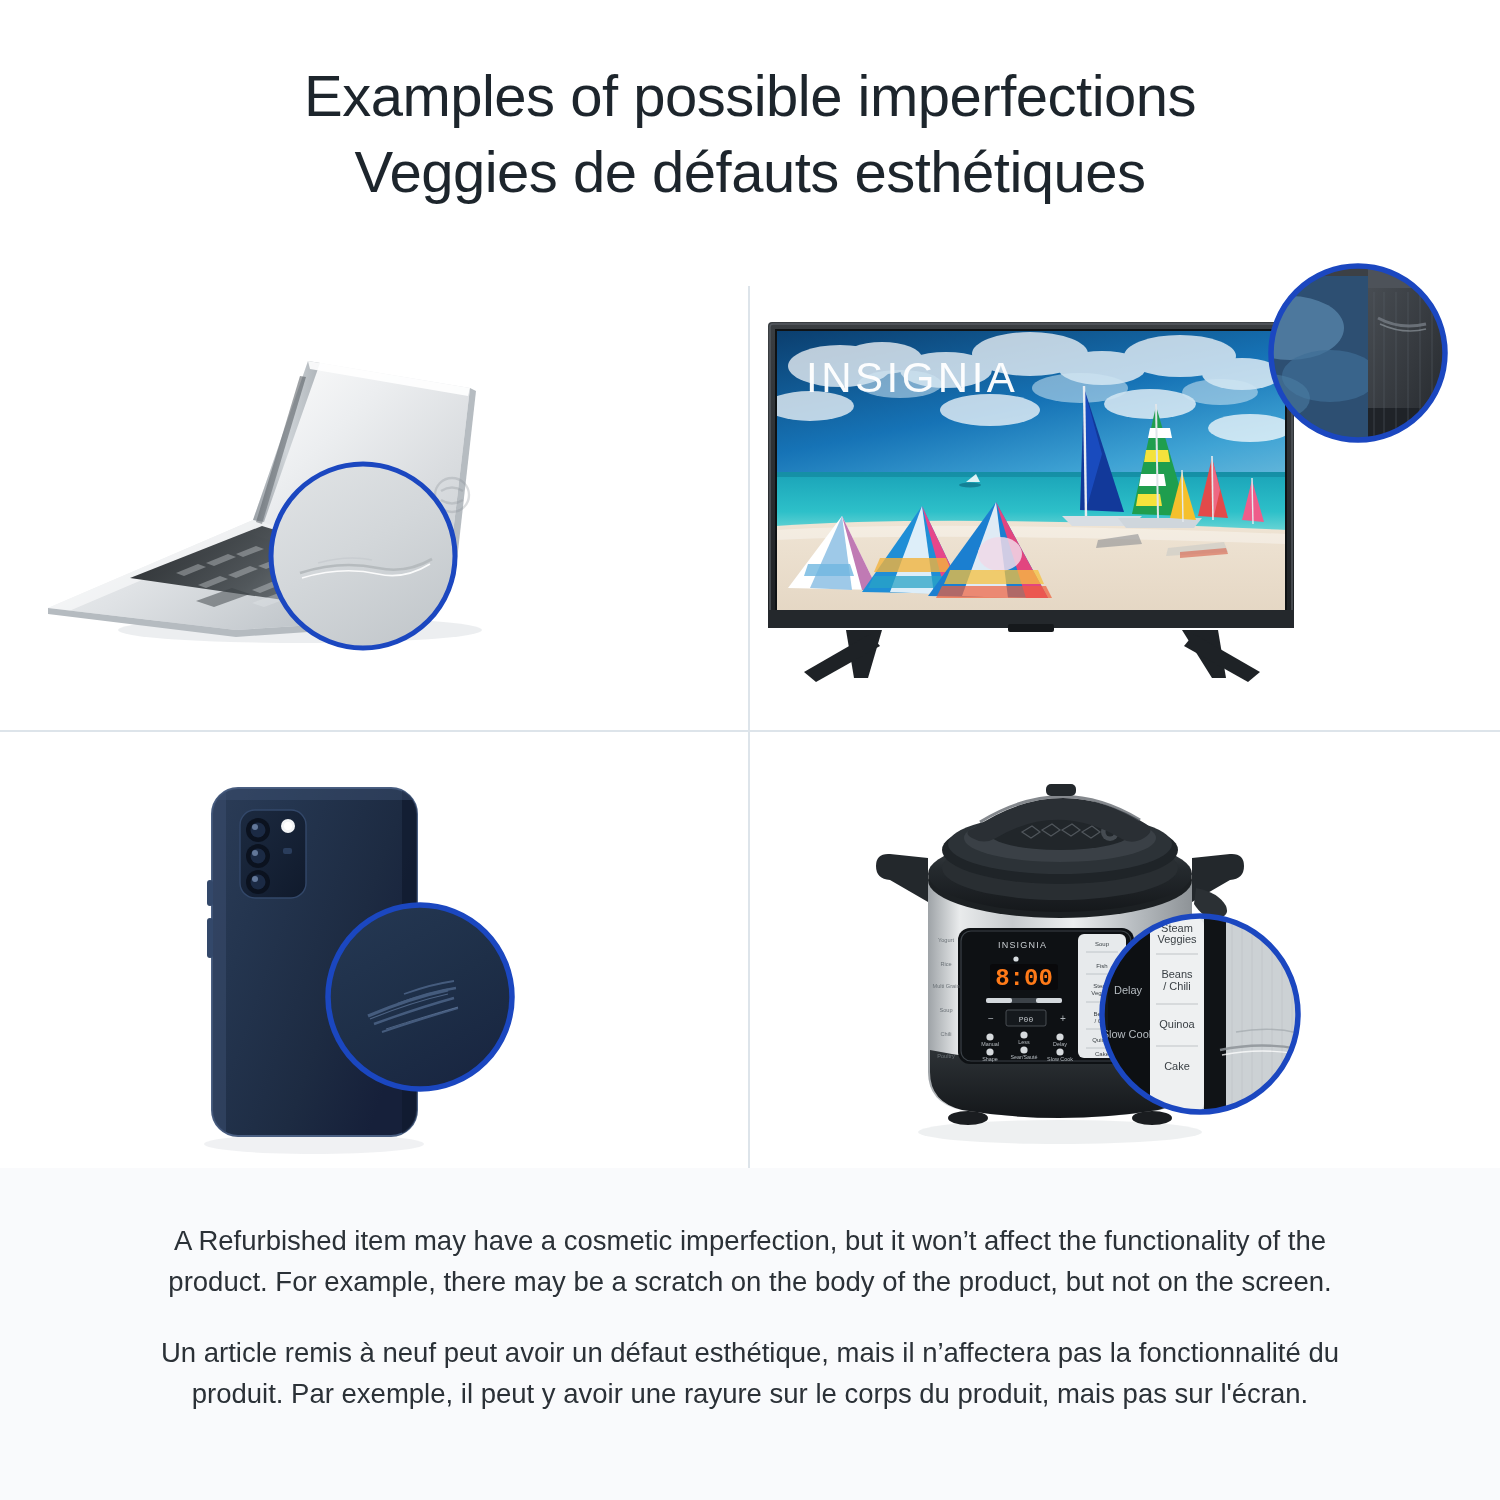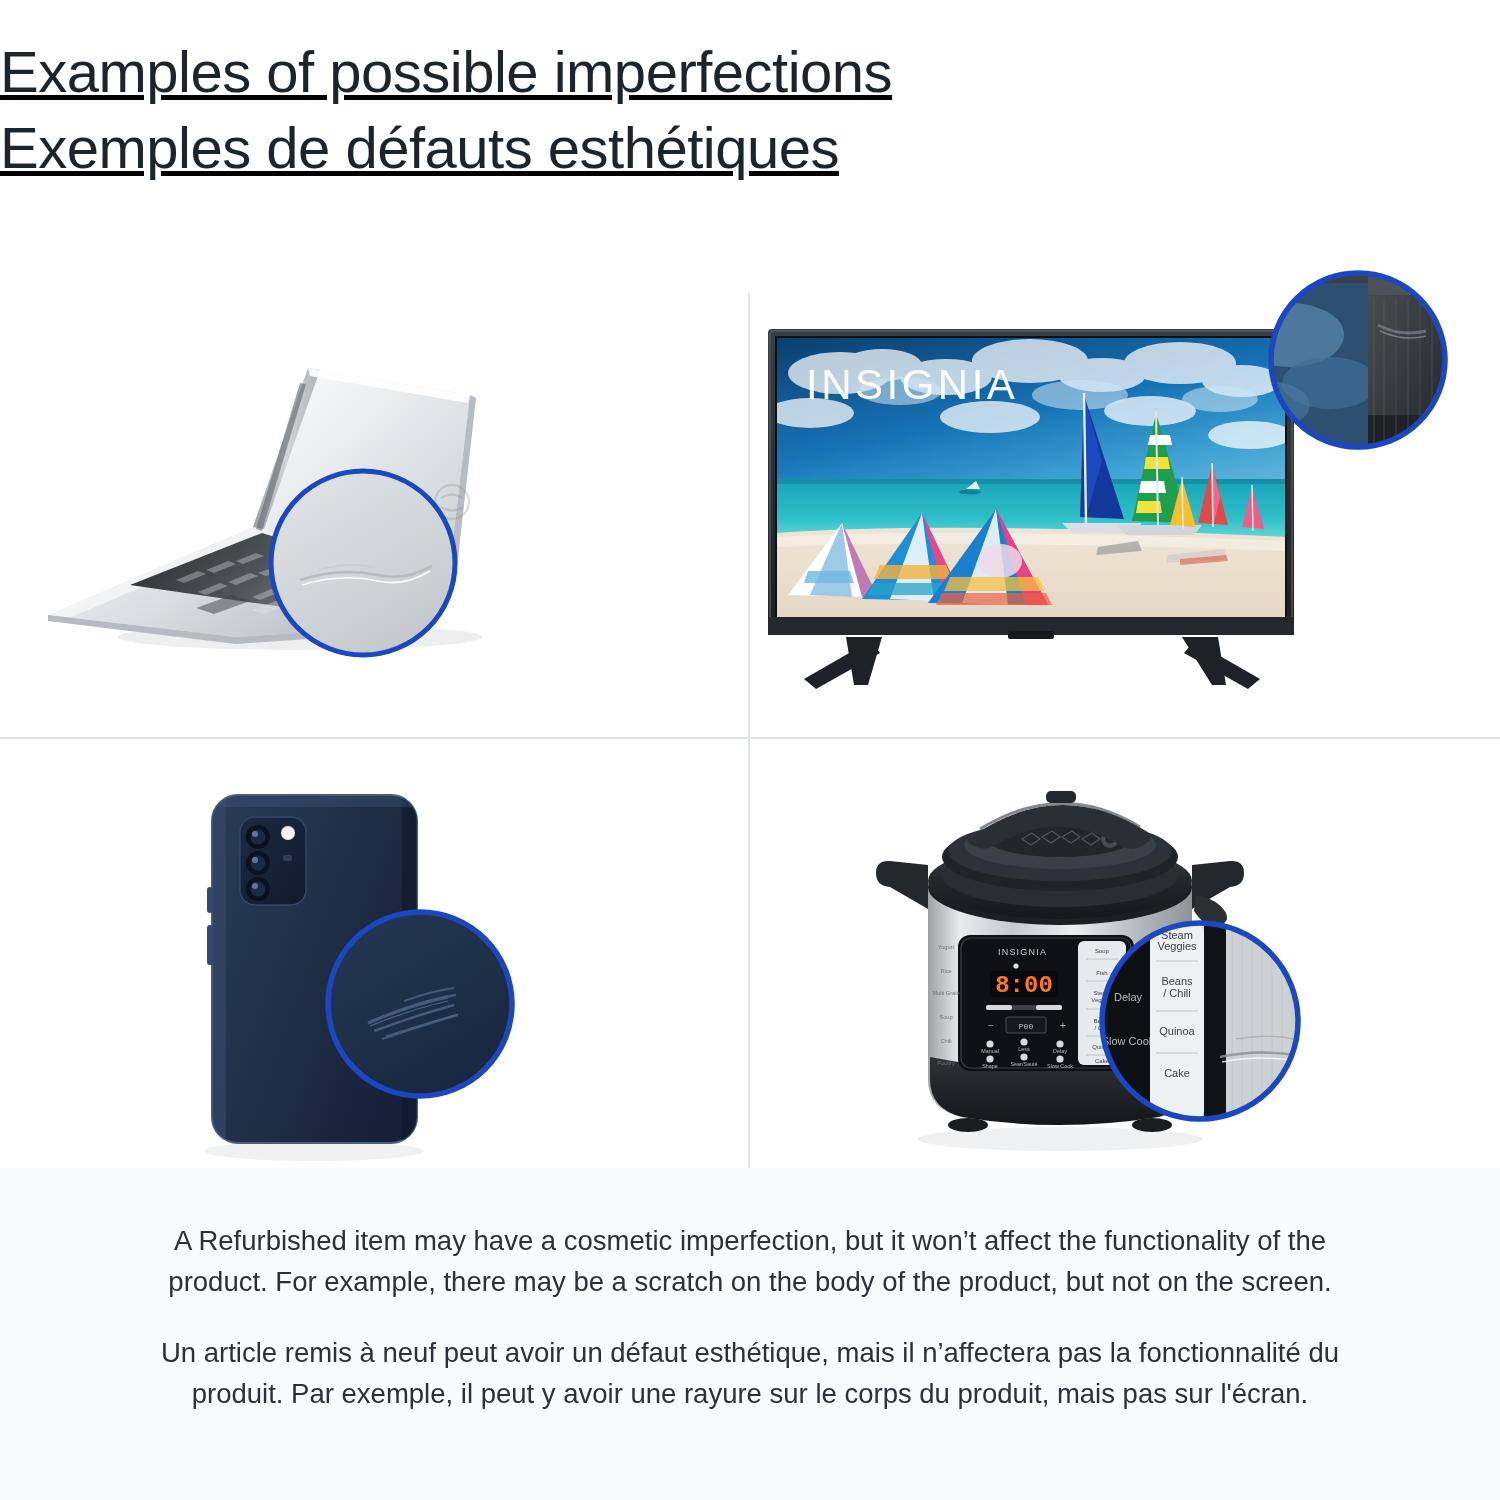--- a/index.html
+++ b/index.html
@@ -8,35 +8,35 @@
     background:#ffffff;
     font-family:"Liberation Sans","DejaVu Sans",sans-serif;
     overflow:hidden;
     position:relative;
   }
   .page{width:1500px;height:1500px;position:relative;}
 
   
   .header{
     position:absolute;left:0;top:0;width:1500px;height:255px;
-    display:flex;flex-direction:column;align-items:flex-start;justify-content:flex-start;
-    padding-top:34px;box-sizing:border-box;text-decoration:underline;
+    display:flex;flex-direction:column;align-items:center;justify-content:flex-start;
+    padding-top:58px;box-sizing:border-box;
   }
   .title-line{
     color:#1d252c;
     font-size:58px;
     line-height:76px;
     font-weight:400;
     letter-spacing:-0.5px;
     white-space:nowrap;
   }
 
   
   .grid{
-    position:absolute;left:0;top:265px;width:1500px;height:913px;
+    position:absolute;left:0;top:258px;width:1500px;height:913px;
   }
   .vdiv{
     position:absolute;left:748px;top:28px;width:2px;height:885px;
     background:#dde4ea;
   }
   .hdiv{
     position:absolute;left:0;top:472px;width:1500px;height:2px;
     background:#dde4ea;
   }
   .cell{position:absolute;}
@@ -65,21 +65,21 @@
   }
   .para.fr{margin-top:30px;text-align:center;}
 </style>
 </head>
 <body>
 
 <div class="page">
 
   <div class="header">
     <div class="title-line">Examples of possible imperfections</div>
-    <div class="title-line">Exemples de défauts esthétiques</div>
+    <div class="title-line">Veggies de défauts esthétiques</div>
   </div>
 
   <div class="grid">
 
     <div class="vdiv"></div>
     <div class="hdiv"></div>
 
     <div class="cell cell-tl">
       <svg class="art" viewBox="0 0 748 472">
         <defs>

